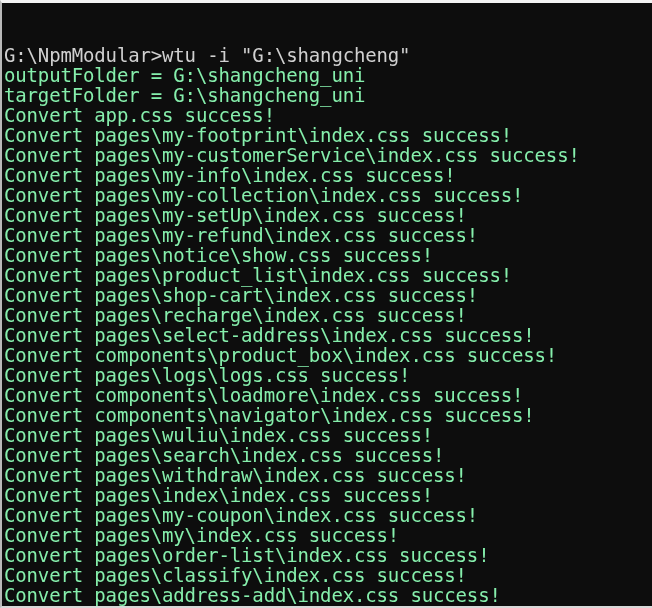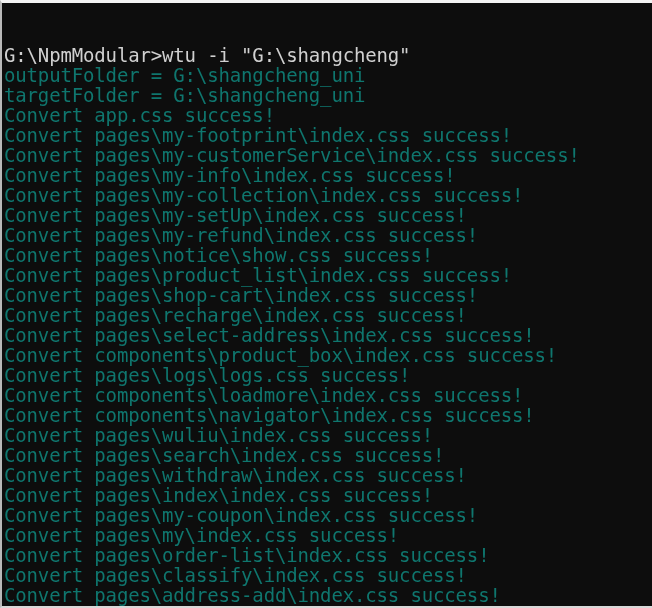--- a/index.html
+++ b/index.html
@@ -51,21 +51,21 @@
     color: #cccccc;
     font-size: 19px;
     line-height: 20px;
     letter-spacing: -0.15px;
     white-space: pre;
     -webkit-font-smoothing: none;
   }
   .console-line {
     height: 20px;
     white-space: pre;
-    color: #0f766e;
+    color: #86efac;
   }
   .console-line.prompt-line {
     color: #d0d0d0;
   }
 </style>
 </head>
 <body>
 
 <div id="console-window">
 

